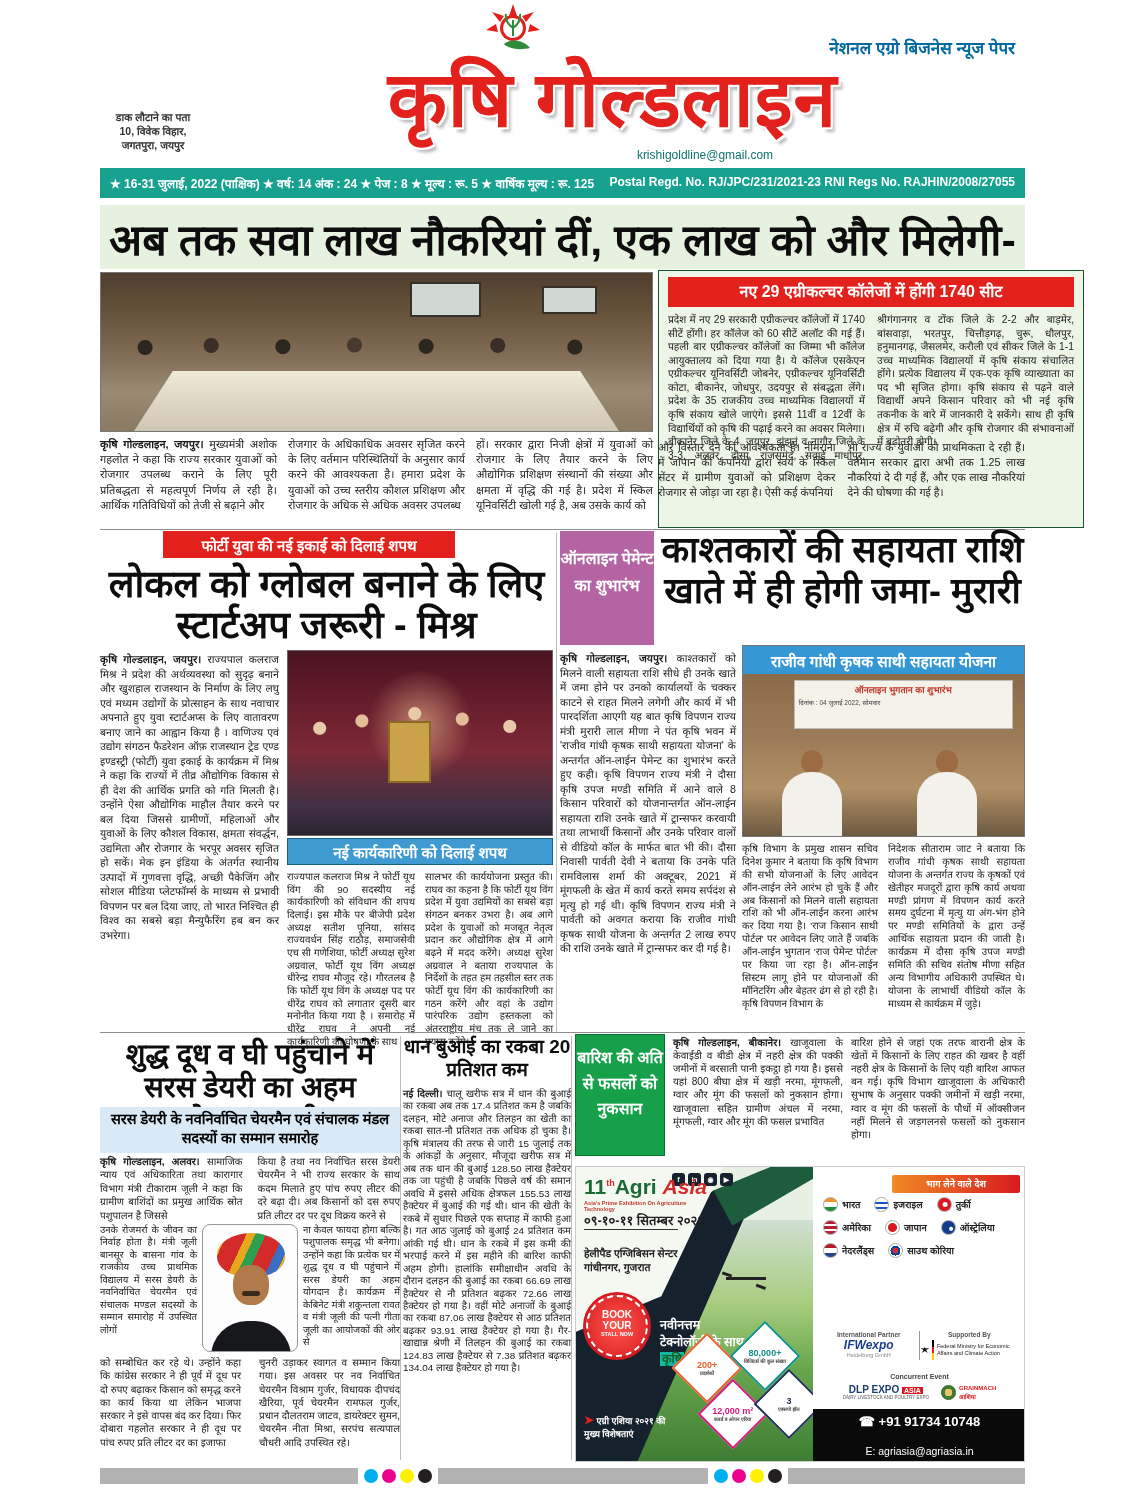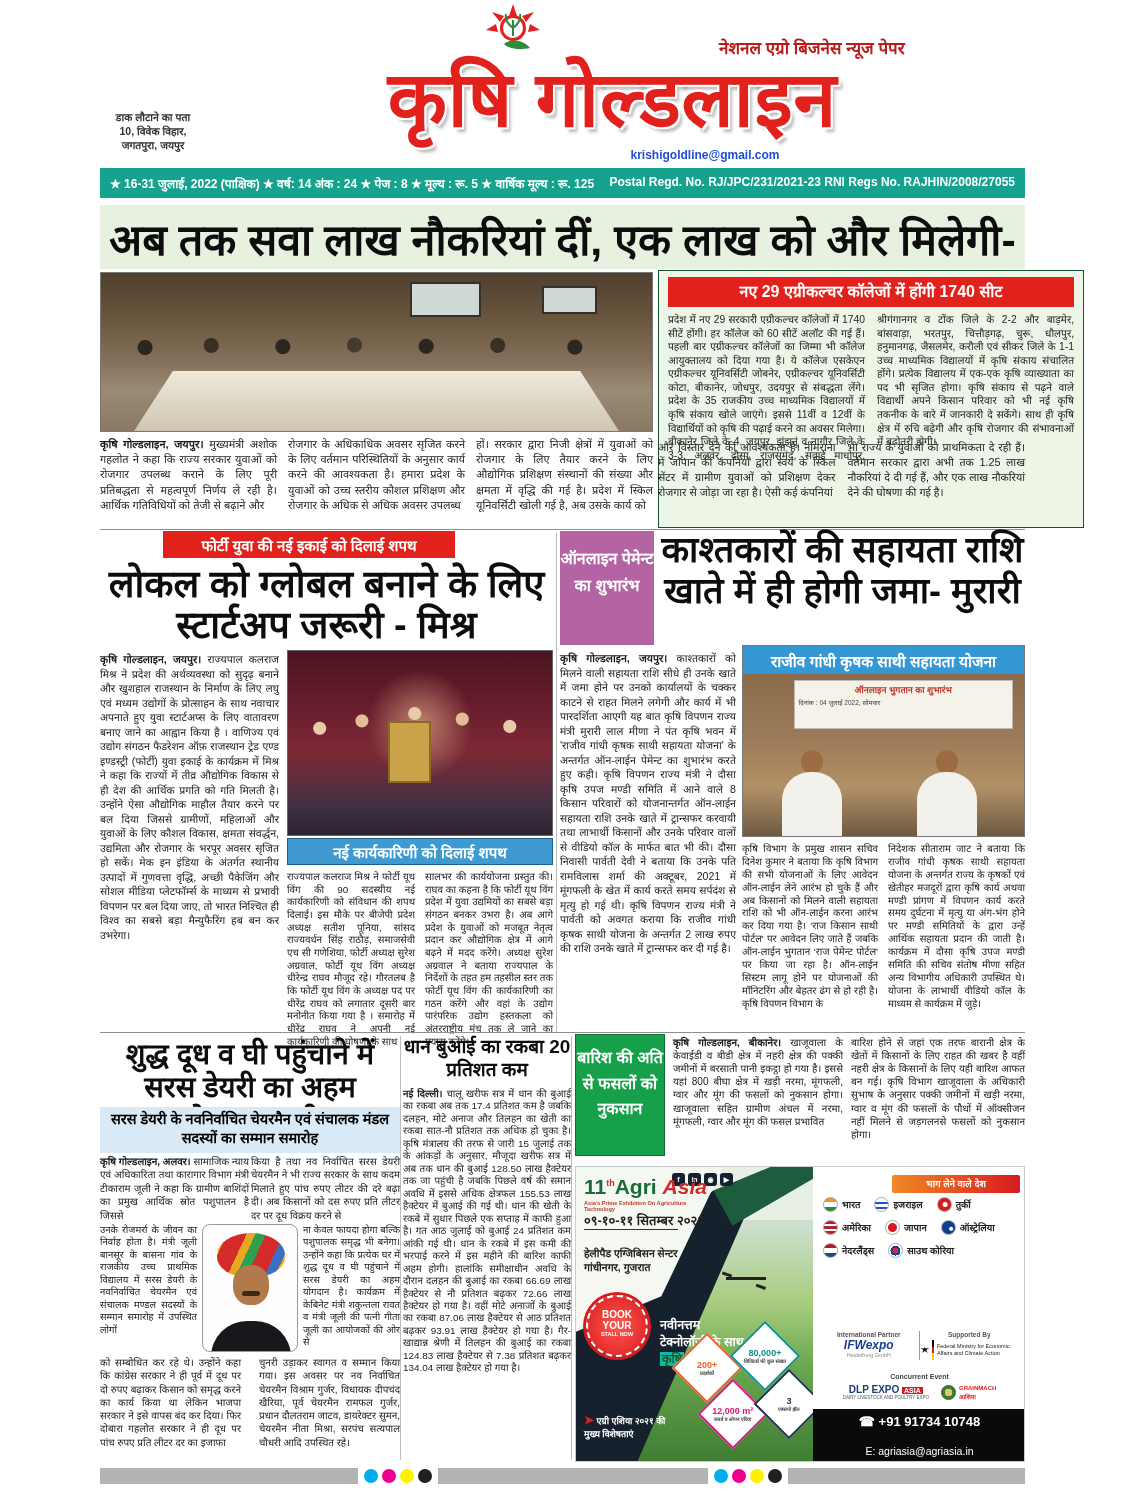--- a/index.html
+++ b/index.html
@@ -6,24 +6,24 @@
   body { background:#ffffff; font-family:"Liberation Sans", sans-serif; }
   .page { position:relative; width:1125px; height:1500px; background:#fff; overflow:hidden; }
   .abs { position:absolute; }
   .jt { text-align:justify; color:#1c1c1c; }
   .dl { font-weight:bold; }
   .rule-h { position:absolute; background:#8f8f8f; height:1px; }
   .rule-v { position:absolute; background:#bdbdbd; width:1px; }
 
   
   .addr { left:103px; top:110px; width:100px; font-size:10.5px; line-height:1.35; text-align:center; color:#333; font-weight:bold; }
-  .tagline { left:719px; top:36px; width:260px; text-align:left; font-size:17px; font-weight:800; color:#b91c1c; }
+  .tagline { left:755px; top:36px; width:260px; text-align:right; font-size:17px; font-weight:800; color:#0369a1; }
   .m-title { left:190px; top:44px; width:845px; text-align:center; font-size:77px; font-weight:800; color:#e2211c;
              text-shadow:2px 2px 0 #fff,-2px -2px 0 #fff,2px -2px 0 #fff,-2px 2px 0 #fff,4px 5px 3px rgba(0,0,0,.25); letter-spacing:1px; }
-  .m-email { left:575px; top:148px; width:260px; text-align:center; font-size:12px; font-weight:bold; color:#1d4ed8; }
+  .m-email { left:575px; top:148px; width:260px; text-align:center; font-size:12px; font-weight:normal; color:#0f766e; }
   .sun { left:484px; top:4px; width:58px; height:58px; }
 
   .infobar { left:100px; top:168px; width:925px; height:30px; background:#16a28f; color:#fff; font-size:12px; font-weight:bold; }
   .infobar .l { position:absolute; left:10px; top:7px; }
   .infobar .r { position:absolute; right:10px; top:7px; }
 
   
   .lead-band { left:100px; top:205px; width:925px; height:64px; background:#e7f1df; }
   .lead-head { position:absolute; width:100%; top:4px; text-align:center; font-size:43px; font-weight:800; color:#0d0d0d; }
   .photo-meeting { left:100px; top:272px; width:553px; height:160px; border:1px solid #777;
@@ -77,21 +77,21 @@
   .pay-photo .banner .b2 { color:#444; font-size:6.5px; margin-top:2px; }
   .fig { position:absolute; bottom:0; width:70px; height:86px; }
   .fig .hd { position:absolute; left:24px; top:0; width:22px; height:24px; border-radius:50%; background:#9c6b44; }
   .fig .bd { position:absolute; left:5px; top:22px; width:60px; height:64px; border-radius:28px 28px 0 0; background:#f2f1ec; }
   .pay-c2 { left:742px; top:843px; width:136px; height:192px; font-size:9.9px; line-height:1.3; }
   .pay-c3 { left:888px; top:843px; width:137px; height:192px; font-size:9.9px; line-height:1.3; }
 
   
   .saras-head { left:100px; top:1038px; width:300px; text-align:center; font-size:29px; font-weight:800; line-height:1.13; color:#0d0d0d; }
   .saras-sub { left:100px; top:1107px; width:300px; background:#d9e9f6; text-align:center; font-size:14.5px; font-weight:800; padding:3px 6px 5px; line-height:1.3; }
-  .saras-top { left:100px; top:1155px; width:300px; display:flex; gap:2px; }
+  .saras-top { left:100px; top:1155px; width:300px; display:flex; gap:15px; }
   .saras-top > div { flex:1; font-size:10px; line-height:1.34; }
   .saras-mid { left:100px; top:1224px; width:300px; display:flex; gap:5px; }
   .saras-mid .nc { width:97px; font-size:9.6px; line-height:1.3; }
   .photo-turban { width:96px; height:128px; background:#fdfdfd; border:1px solid #999; border-radius:8px; position:relative; overflow:hidden; }
   .photo-turban .tur { position:absolute; left:14px; top:8px; width:68px; height:44px; border-radius:50% 50% 45% 45%;
       background:linear-gradient(115deg,#e8a81e 12%,#d42b2a 12% 34%,#e8a81e 34% 44%,#2e9e4f 44% 56%,#d42b2a 56% 76%,#3a6fc4 76% 88%,#e8a81e 88%); }
   .photo-turban .fc { position:absolute; left:30px; top:40px; width:36px; height:40px; border-radius:45%; background:#b07a4a; }
   .photo-turban .mu { position:absolute; left:39px; top:66px; width:18px; height:5px; border-radius:3px; background:#3a2a1a; }
   .photo-turban .sh { position:absolute; left:8px; bottom:-6px; width:80px; height:36px; border-radius:40px 40px 0 0; background:#17181c; }
   .saras-bot { left:100px; top:1356px; width:300px; display:flex; gap:18px; }

